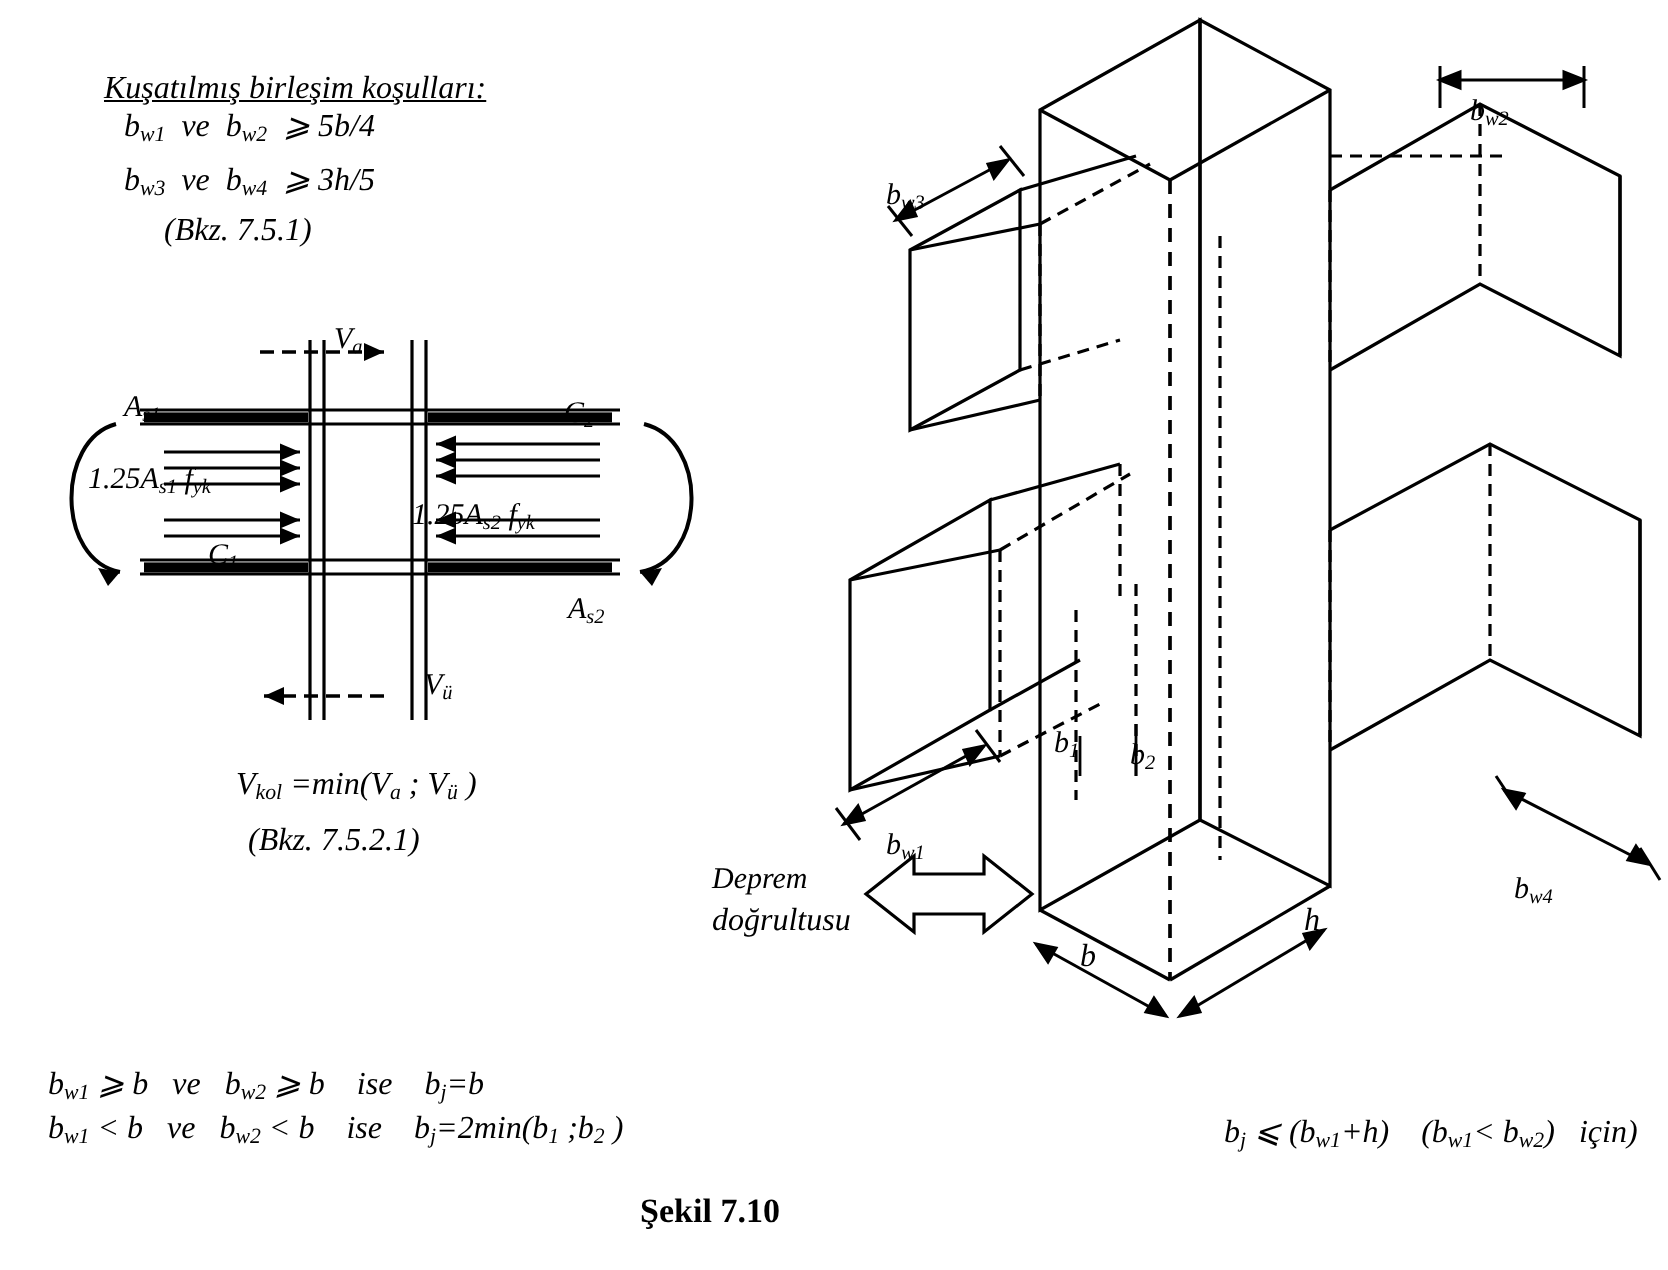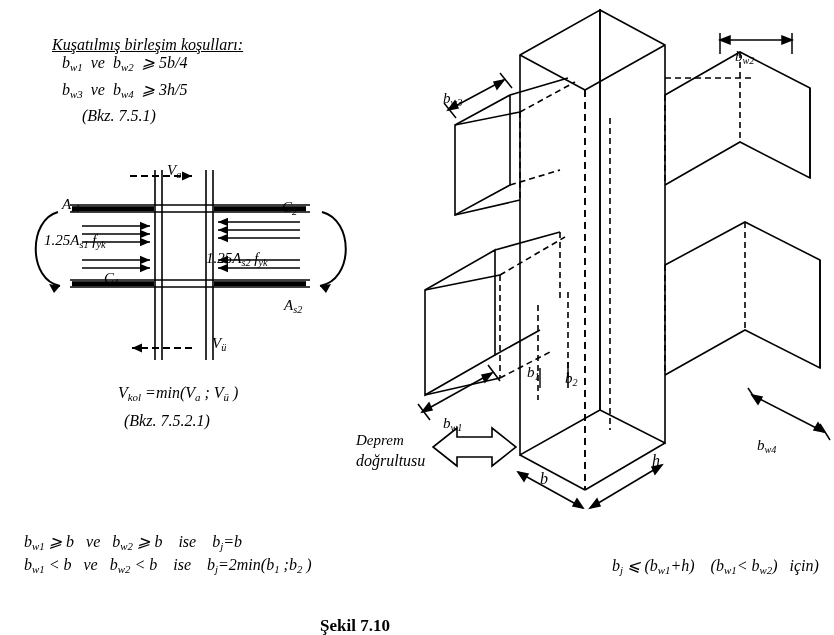--- a/index.html
+++ b/index.html
@@ -27,21 +27,21 @@
   .vkol{left:118px;top:384px;font-size:16px;}
   .vkolref{left:124px;top:412px;font-size:16px;}
 
   .bot1{left:24px;top:532px;font-size:16px;}
   .bot2{left:24px;top:556px;font-size:16px;}
   .botr{left:568px;top:556px;font-size:16px;margin-left:44px;}
 
   .deprem1{left:356px;top:432px;font-size:15px;font-style:italic;}
   .deprem2{left:356px;top:452px;font-size:16px;font-style:italic;}
 
-  .caption{left:0;top:616px;width:710px;text-align:center;font-size:17px;font-weight:bold;}
+  .caption{left:0;top:596px;width:710px;text-align:center;font-size:17px;font-weight:bold;}
 
   
   .lbl{font-size:15px;}
 
   svg{display:block;}
 </style>
 </head>
 <body>
 
 <div class="abs cond-title">

